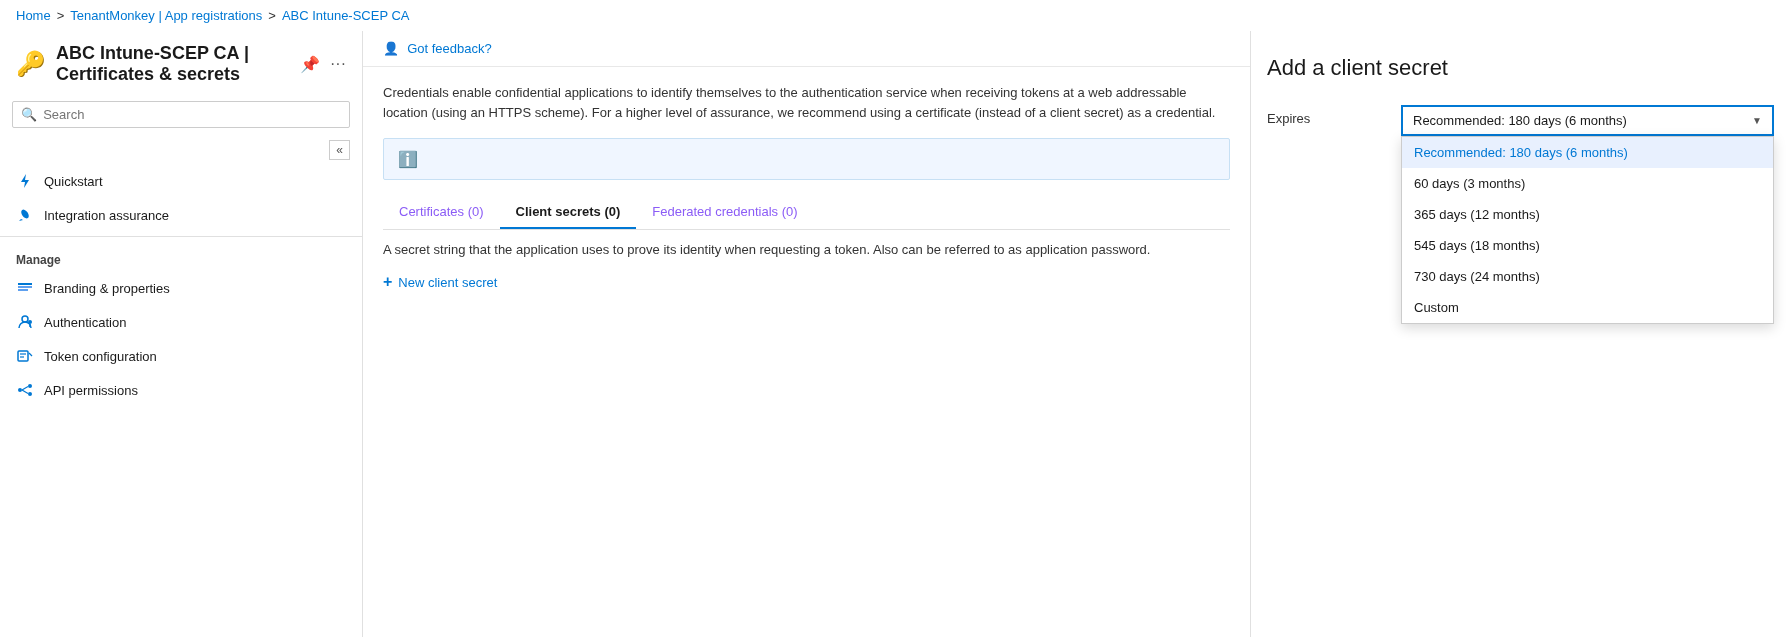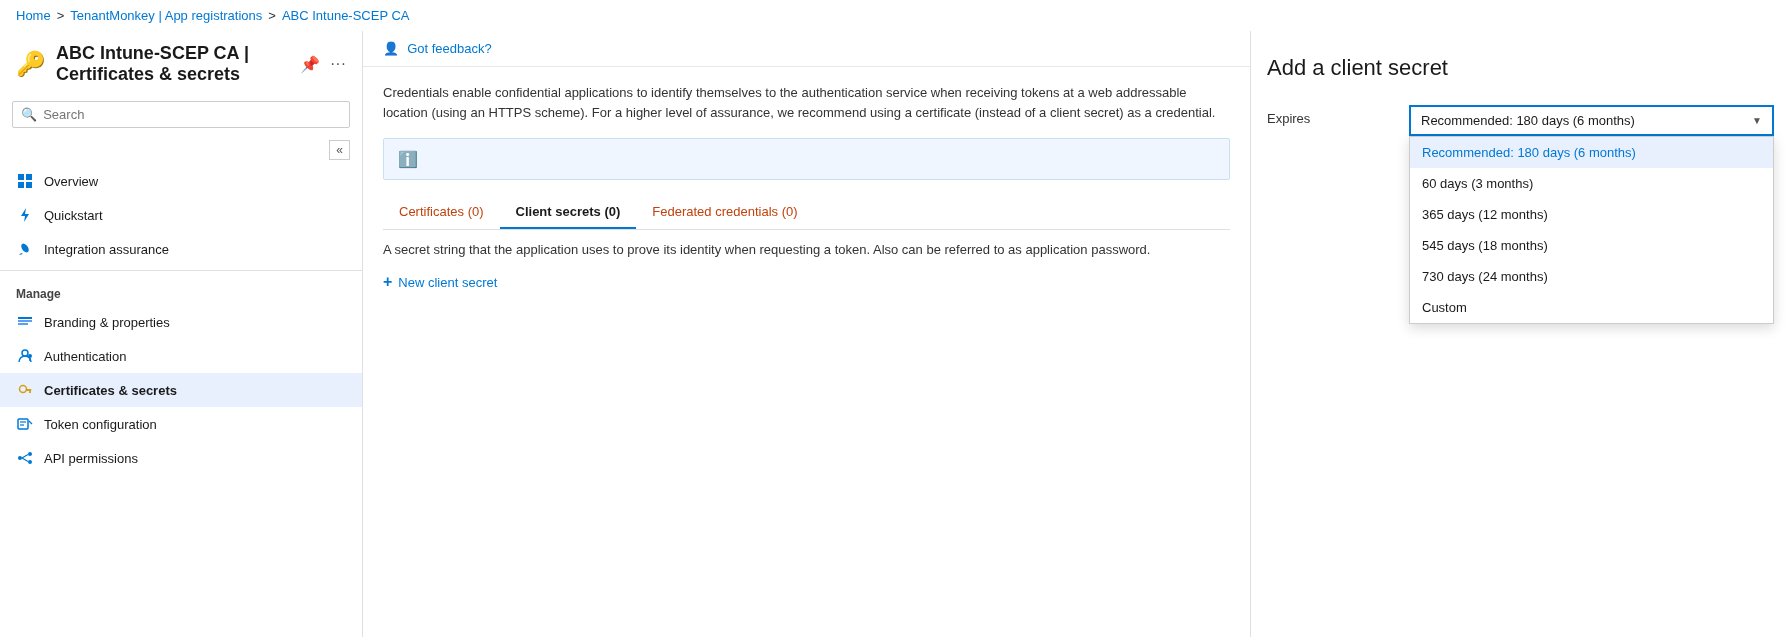--- a/index.html
+++ b/index.html
@@ -86,21 +86,21 @@
       padding: 10px 14px; border-radius: 2px;
       margin-bottom: 16px; font-size: 13px; color: #333;
     }
     .info-icon { color: #0078d4; font-size: 16px; margin-top: 1px; }
 
     .tabs {
       display: flex; gap: 0; border-bottom: 1px solid #e0e0e0;
       margin-bottom: 12px;
     }
     .tab {
-      padding: 8px 16px; font-size: 13px; color: #c2410c;
+      padding: 8px 16px; font-size: 13px; color: #8b5cf6;
       cursor: pointer; border-bottom: 2px solid transparent;
     }
     .tab.active {
       color: #1a1a1a; font-weight: 600;
       border-bottom: 2px solid #0078d4;
     }
 
     .tab-description { font-size: 13px; color: #333; margin-bottom: 12px; }
 
     .new-secret-btn {
@@ -135,21 +135,21 @@
     .form-control { flex: 1; }
 
     .text-input {
       width: 100%; padding: 5px 8px;
       border: 1px solid #a19f9d;
       border-bottom: 2px solid #0078d4;
       font-size: 13px; outline: none;
       color: #1a1a1a;
     }
 
-    .dropdown-container { position: relative; margin-left: 8px; }
+    .dropdown-container { position: relative; }
     .dropdown-selected {
       width: 100%; padding: 6px 10px;
       border: 2px solid #0078d4;
       font-size: 13px; color: #1a1a1a;
       display: flex; align-items: center;
       justify-content: space-between;
       cursor: pointer; background: #fff;
     }
     .dropdown-arrow { font-size: 10px; color: #555; }
 
@@ -195,31 +195,20 @@
 
     <div class="search-box">
       <span class="search-icon">🔍</span>
       <input type="text" placeholder="Search" style="">
     </div>
 
     <div style="display:flex;align-items:center;justify-content:flex-end;padding:4px 12px;">
       <button style="border:1px solid #ccc;background:#fff;padding:2px 6px;cursor:pointer;font-size:12px;color:#555;">«</button>
     </div>
 
-    <div class="nav-item">
-      <span class="nav-icon">
-        <svg width="16" height="16" viewBox="0 0 16 16" fill="none">
-          <rect x="1" y="1" width="6" height="6" fill="#0078d4"></rect>
-          <rect x="9" y="1" width="6" height="6" fill="#0078d4"></rect>
-          <rect x="1" y="9" width="6" height="6" fill="#0078d4"></rect>
-          <rect x="9" y="9" width="6" height="6" fill="#0078d4"></rect>
-        </svg>
-      </span>
-      <span>Overview</span>
-    </div>
 
     <div class="nav-item">
       <span class="nav-icon">
         <svg width="16" height="16" viewBox="0 0 16 16" fill="none">
           <polygon points="9,1 4,9 8,9 7,15 12,7 8,7" fill="#0078d4"></polygon>
         </svg>
       </span>
       <span>Quickstart</span>
     </div>
 
@@ -252,30 +241,20 @@
         <svg width="16" height="16" viewBox="0 0 16 16">
           <circle cx="8" cy="5" r="3" stroke="#0078d4" fill="none" stroke-width="1.5"></circle>
           <path d="M2 14c0-3.3 2.7-6 6-6s6 2.7 6 6" stroke="#0078d4" fill="none" stroke-width="1.5"></path>
           <circle cx="13" cy="8" r="2" fill="#0078d4"></circle>
           <line x1="13" y1="10" x2="13" y2="13" stroke="#0078d4" stroke-width="1.5"></line>
         </svg>
       </span>
       <span>Authentication</span>
     </div>
 
-    <div class="nav-item active">
-      <span class="nav-icon">
-        <svg width="16" height="16" viewBox="0 0 16 16">
-          <circle cx="6" cy="7" r="3.5" stroke="#d4a017" fill="none" stroke-width="1.5"></circle>
-          <rect x="8.5" y="7" width="6" height="2" rx="1" fill="#d4a017"></rect>
-          <rect x="12" y="9" width="2" height="2" rx="0.5" fill="#d4a017"></rect>
-        </svg>
-      </span>
-      <span>Certificates &amp; secrets</span>
-    </div>
 
     <div class="nav-item">
       <span class="nav-icon">
         <svg width="16" height="16" viewBox="0 0 16 16">
           <rect x="1" y="3" width="10" height="10" rx="1" stroke="#0078d4" fill="none" stroke-width="1.5"></rect>
           <line x1="3" y1="6" x2="9" y2="6" stroke="#0078d4" stroke-width="1.2"></line>
           <line x1="3" y1="9" x2="7" y2="9" stroke="#0078d4" stroke-width="1.2"></line>
           <line x1="12" y1="5" x2="15" y2="8" stroke="#0078d4" stroke-width="1.2"></line>
         </svg>
       </span>

